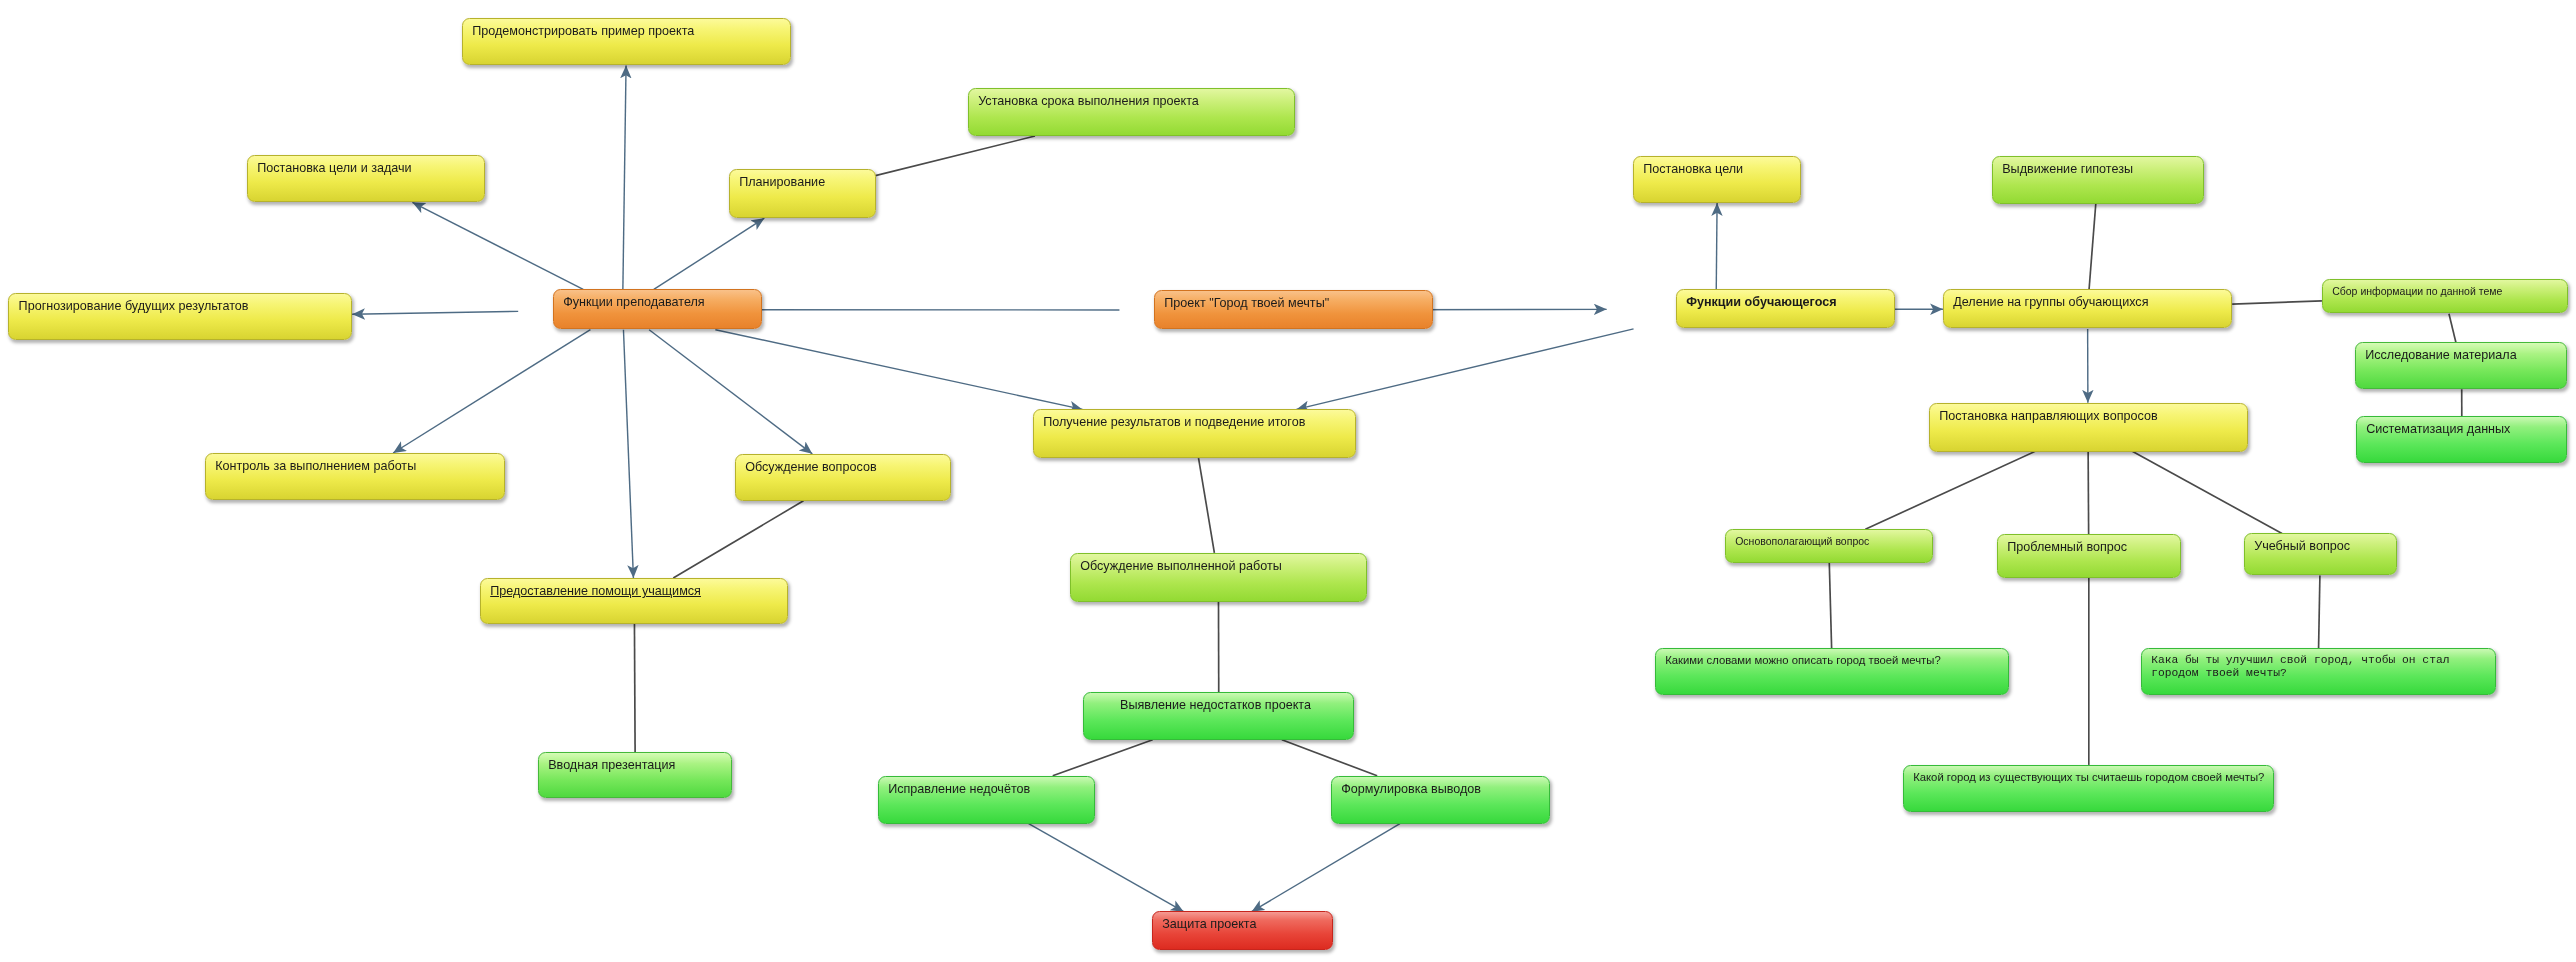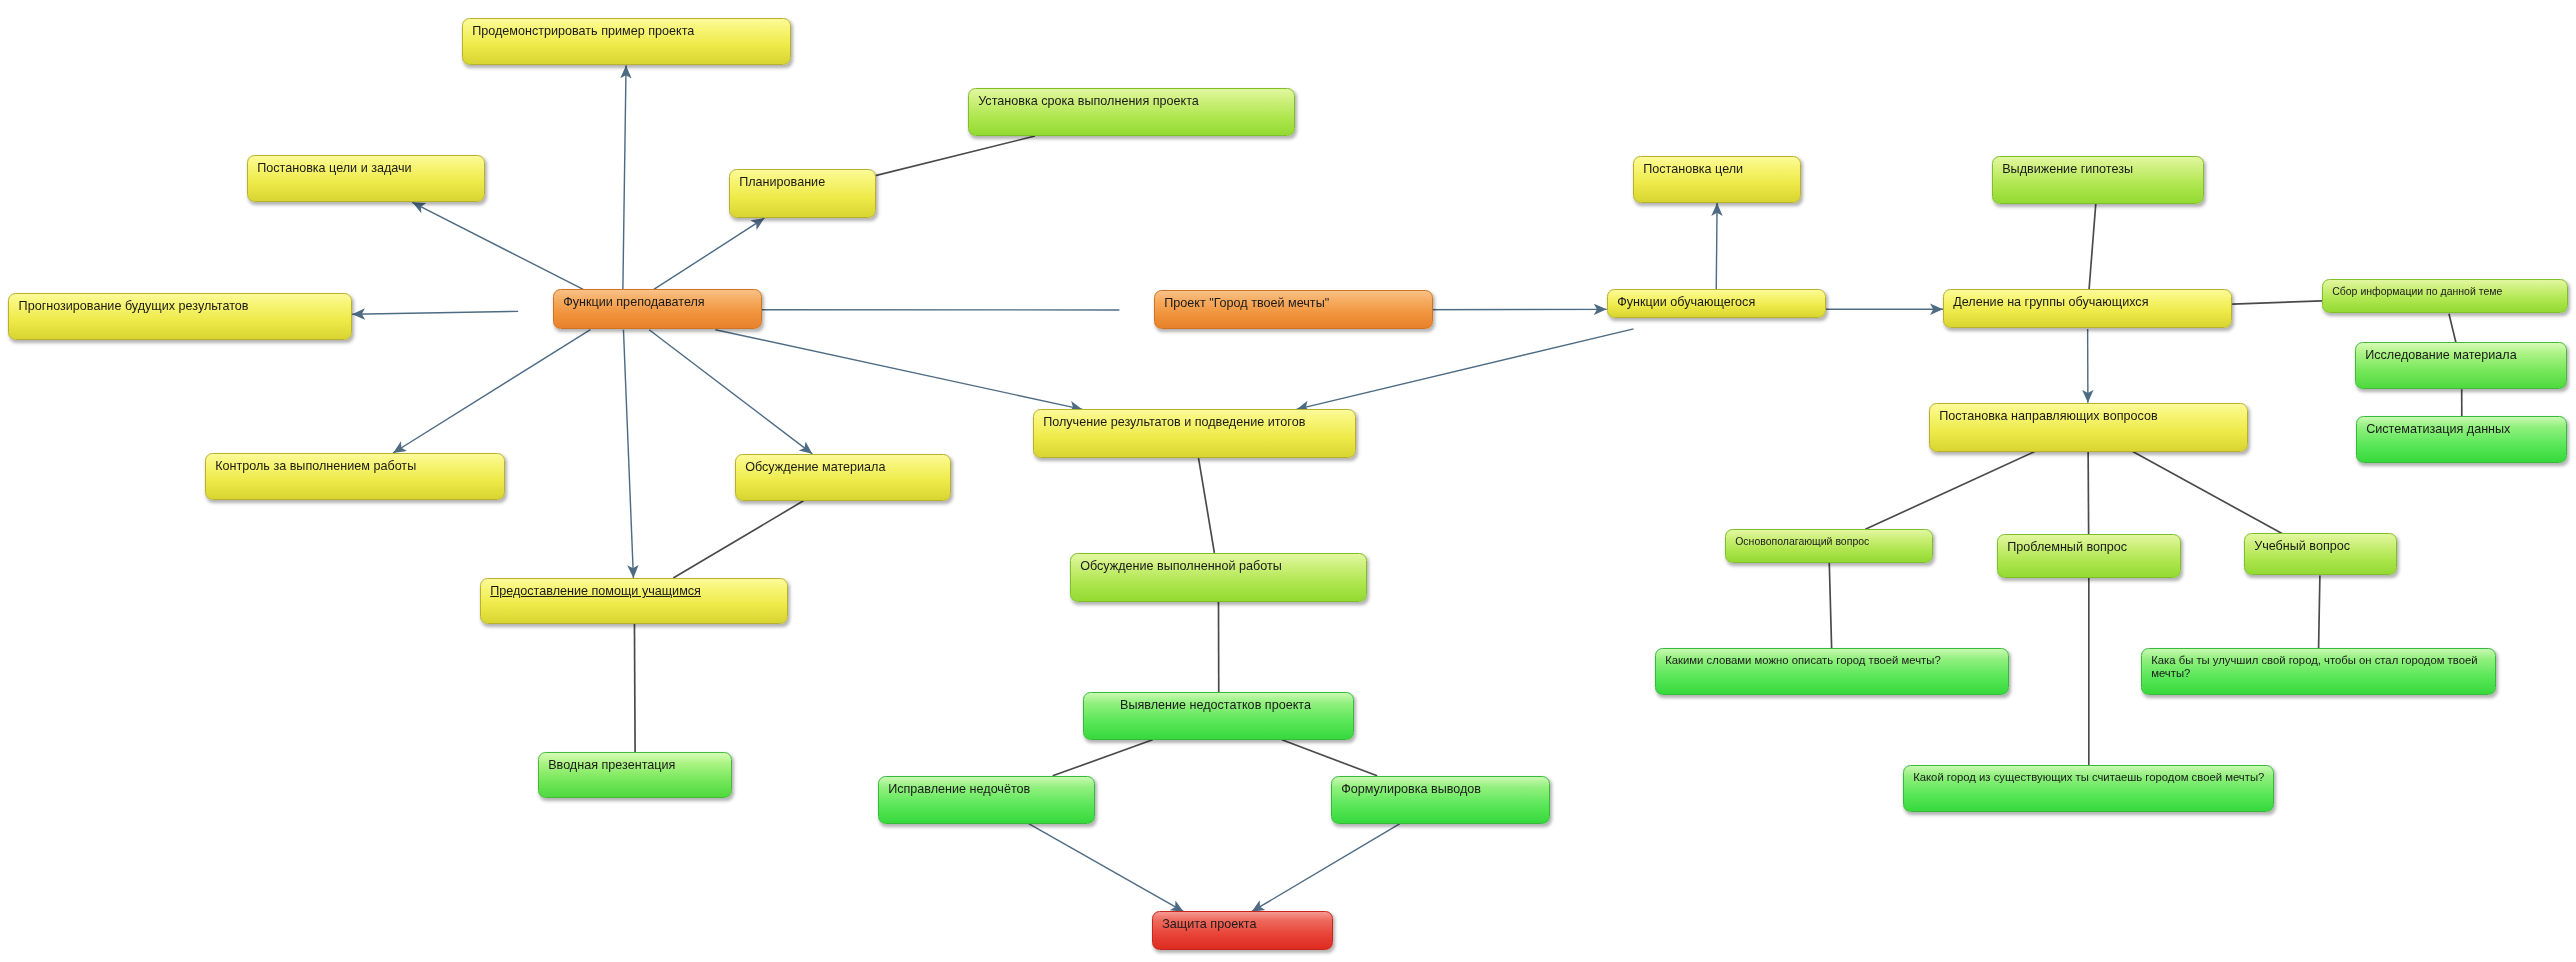--- a/index.html
+++ b/index.html
@@ -118,36 +118,36 @@
   <div id="nodes-g">
       <div class="node c-yellow n-t14" style="left: 462px; top: 18.4px; width: 329px; height: 47px;">Продемонстрировать пример проекта</div>
       <div class="node c-yellowgreen n-t14" style="left: 968px; top: 88px; width: 327px; height: 48px;">Установка срока выполнения проекта</div>
       <div class="node c-yellow n-t14" style="left: 247px; top: 155px; width: 238px; height: 47px;">Постановка цели и задачи</div>
       <div class="node c-yellow n-t14" style="left: 729px; top: 169px; width: 147px; height: 49px;">Планирование</div>
       <div class="node c-yellow n-t14" style="left: 1633px; top: 156px; width: 168px; height: 47px;">Постановка цели</div>
       <div class="node c-yellowgreen n-t14" style="left: 1992px; top: 156px; width: 212px; height: 48px;">Выдвижение гипотезы</div>
       <div class="node c-yellow n-t14" style="left: 8.4px; top: 293px; width: 344px; height: 47px;">Прогнозирование будущих результатов</div>
       <div class="node c-orange n-t14" style="left: 518px; top: 289px; width: 209px; height: 40px;">Функции преподавателя</div>
       <div class="node c-orange n-t14" style="left: 1119px; top: 290px; width: 279px; height: 39px;">Проект "Город твоей мечты"</div>
-      <div class="node c-yellow n-t14" style="left: 1607px; top: 289px; width: 219px; height: 29px;">Функции обучающегося</div>
+      <div class="node c-yellow n-t14" style="left: 1676px; top: 289px; width: 219px; height: 39px; font-weight: bold;">Функции обучающегося</div>
       <div class="node c-yellow n-t14" style="left: 1943px; top: 289px; width: 289px; height: 39px;">Деление на группы обучающихся</div>
       <div class="node c-yellowgreen n-t12" style="left: 2322px; top: 279px; width: 246px; height: 34px;">Сбор информации по данной теме</div>
       <div class="node c-green n-t14" style="left: 2355px; top: 342px; width: 212px; height: 47px;">Исследование материала</div>
       <div class="node c-brightgreen n-t14" style="left: 2356px; top: 416px; width: 211px; height: 47px;">Систематизация данных</div>
       <div class="node c-yellow n-t14" style="left: 1033px; top: 409px; width: 323px; height: 49px;">Получение результатов и подведение итогов</div>
       <div class="node c-yellow n-t14" style="left: 1929px; top: 403px; width: 319px; height: 49px;">Постановка направляющих вопросов</div>
       <div class="node c-yellow n-t14" style="left: 205px; top: 453px; width: 300px; height: 47px;">Контроль за выполнением работы</div>
-      <div class="node c-yellow n-t14" style="left: 735px; top: 454px; width: 216px; height: 47px;">Обсуждение материала</div>
+      <div class="node c-yellow n-t14" style="left: 735px; top: 454px; width: 216px; height: 47px;">Обсуждение вопросов</div>
       <div class="node c-yellowgreen n-t12" style="left: 1725px; top: 529px; width: 208px; height: 34px;">Основополагающий вопрос</div>
       <div class="node c-yellowgreen n-t14" style="left: 1997px; top: 534px; width: 184px; height: 44px;">Проблемный вопрос</div>
       <div class="node c-yellowgreen n-t14" style="left: 2244px; top: 533px; width: 153px; height: 42px;">Учебный вопрос</div>
       <div class="node c-yellow n-t14" style="left: 480px; top: 578px; width: 308px; height: 46px; text-decoration: underline;">Предоставление помощи учащимся</div>
       <div class="node c-yellowgreen n-t14" style="left: 1070px; top: 553px; width: 297px; height: 49px;">Обсуждение выполненной работы</div>
       <div class="node c-brightgreen n-t13" style="left: 1655px; top: 648px; width: 354px; height: 47px;">Какими словами можно описать город твоей мечты?</div>
-      <div class="node c-brightgreen n-t13" style="left: 2141px; top: 648px; width: 355px; height: 47px;">Кака бы ты улучшил свой город, чтобы он стал городом твоей мечты?</div>
+      <div class="node c-brightgreen n-t13" style="left: 2141px; top: 648px; width: 355px; height: 47px; font-family: Liberation Mono, monospace;">Кака бы ты улучшил свой город, чтобы он стал городом твоей мечты?</div>
       <div class="node c-brightgreen n-t14" style="left: 1083px; top: 692px; width: 271px; height: 48px; padding-left: 36px;">Выявление недостатков проекта</div>
       <div class="node c-green n-t14" style="left: 538px; top: 752px; width: 194px; height: 46px;">Вводная презентация</div>
       <div class="node c-brightgreen n-t14" style="left: 878px; top: 776px; width: 217px; height: 48px;">Исправление недочётов</div>
       <div class="node c-brightgreen n-t14" style="left: 1331px; top: 776px; width: 219px; height: 48px;">Формулировка выводов</div>
       <div class="node c-brightgreen n-t13" style="left: 1903px; top: 765px; width: 371px; height: 47px;">Какой город из существующих ты считаешь городом своей мечты?</div>
       <div class="node c-red n-t14" style="left: 1128px; top: 911px; width: 181px; height: 39px; margin-left: 24px;">Защита проекта</div>
     </div>
 </div>
 
 

